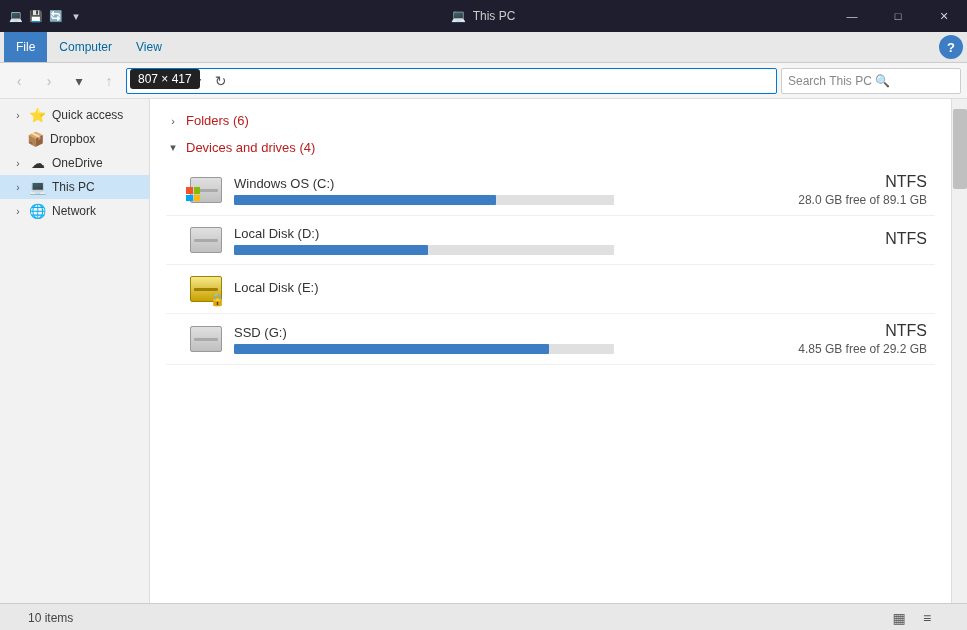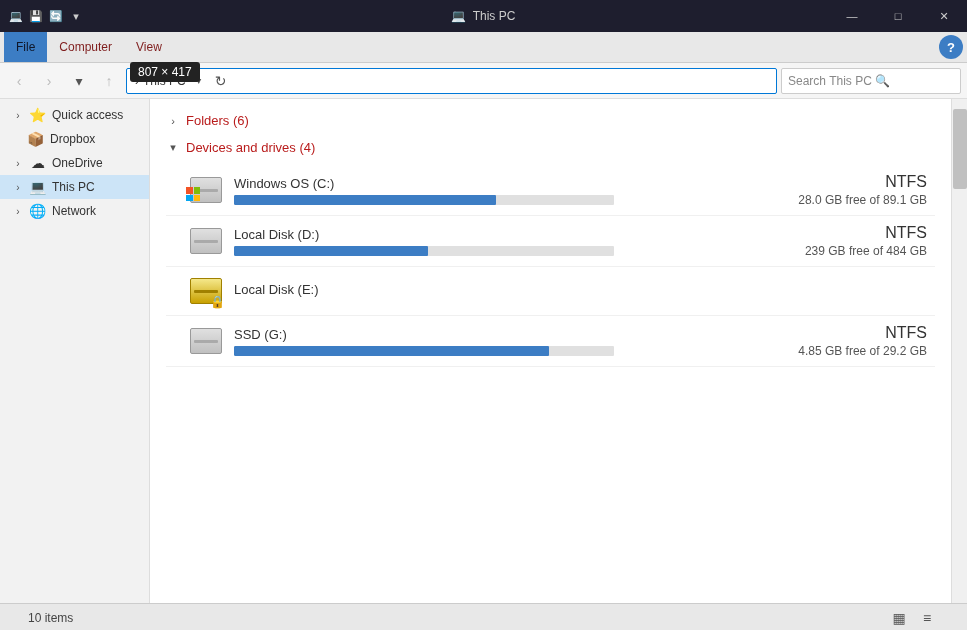--- a/index.html
+++ b/index.html
@@ -58,21 +58,21 @@
       align-items: center;
       justify-content: center;
       color: #ccc;
       font-size: 11px;
       cursor: pointer;
     }
 
     
     .dim-tooltip {
       position: absolute;
-      top: 62px;
+      top: 69px;
       left: 130px;
       background: #222;
       color: #fff;
       font-size: 12px;
       padding: 3px 8px;
       border-radius: 3px;
       z-index: 100;
     }
 
     
@@ -87,25 +87,25 @@
       padding: 0 4px;
       background: #e8e8e8;
     }
     .ribbon-tab {
       padding: 0 12px;
       height: 100%;
       display: flex;
       align-items: center;
       font-size: 12px;
       cursor: pointer;
-      color: #7f1d1d;
+      color: #0369a1;
     }
     .ribbon-tab.active {
       background: #3c7dc4;
-      color: #0f172a;
+      color: #ffffff;
     }
     .ribbon-help {
       margin-left: auto;
       width: 24px;
       height: 24px;
       border-radius: 50%;
       background: #3c7dc4;
       color: white;
       display: flex;
       align-items: center;
@@ -519,21 +519,20 @@
           </div>
         </div>
         <div class="drive-info">
           <div class="drive-name">Local Disk (D:)</div>
           <div class="drive-bar-container">
             <div class="drive-bar-fill" style="width:51%;"></div>
           </div>
         </div>
         <div class="drive-meta">
           <div class="drive-fs">NTFS</div>
-          <div class="drive-space">239 GB free of 484 GB</div>
         </div>
       </div>
 
       <div class="drive-item">
         <div class="drive-icon lock-icon-wrap">
           <div class="hdd-icon" style="background:linear-gradient(180deg,#f5e88a 0%,#c8a000 100%);border-color:#a08000;">
             <div style="width:24px;height:3px;background:#a08000;border-radius:1px;"></div>
           </div>
           <div class="lock-badge">🔒</div>
         </div>

